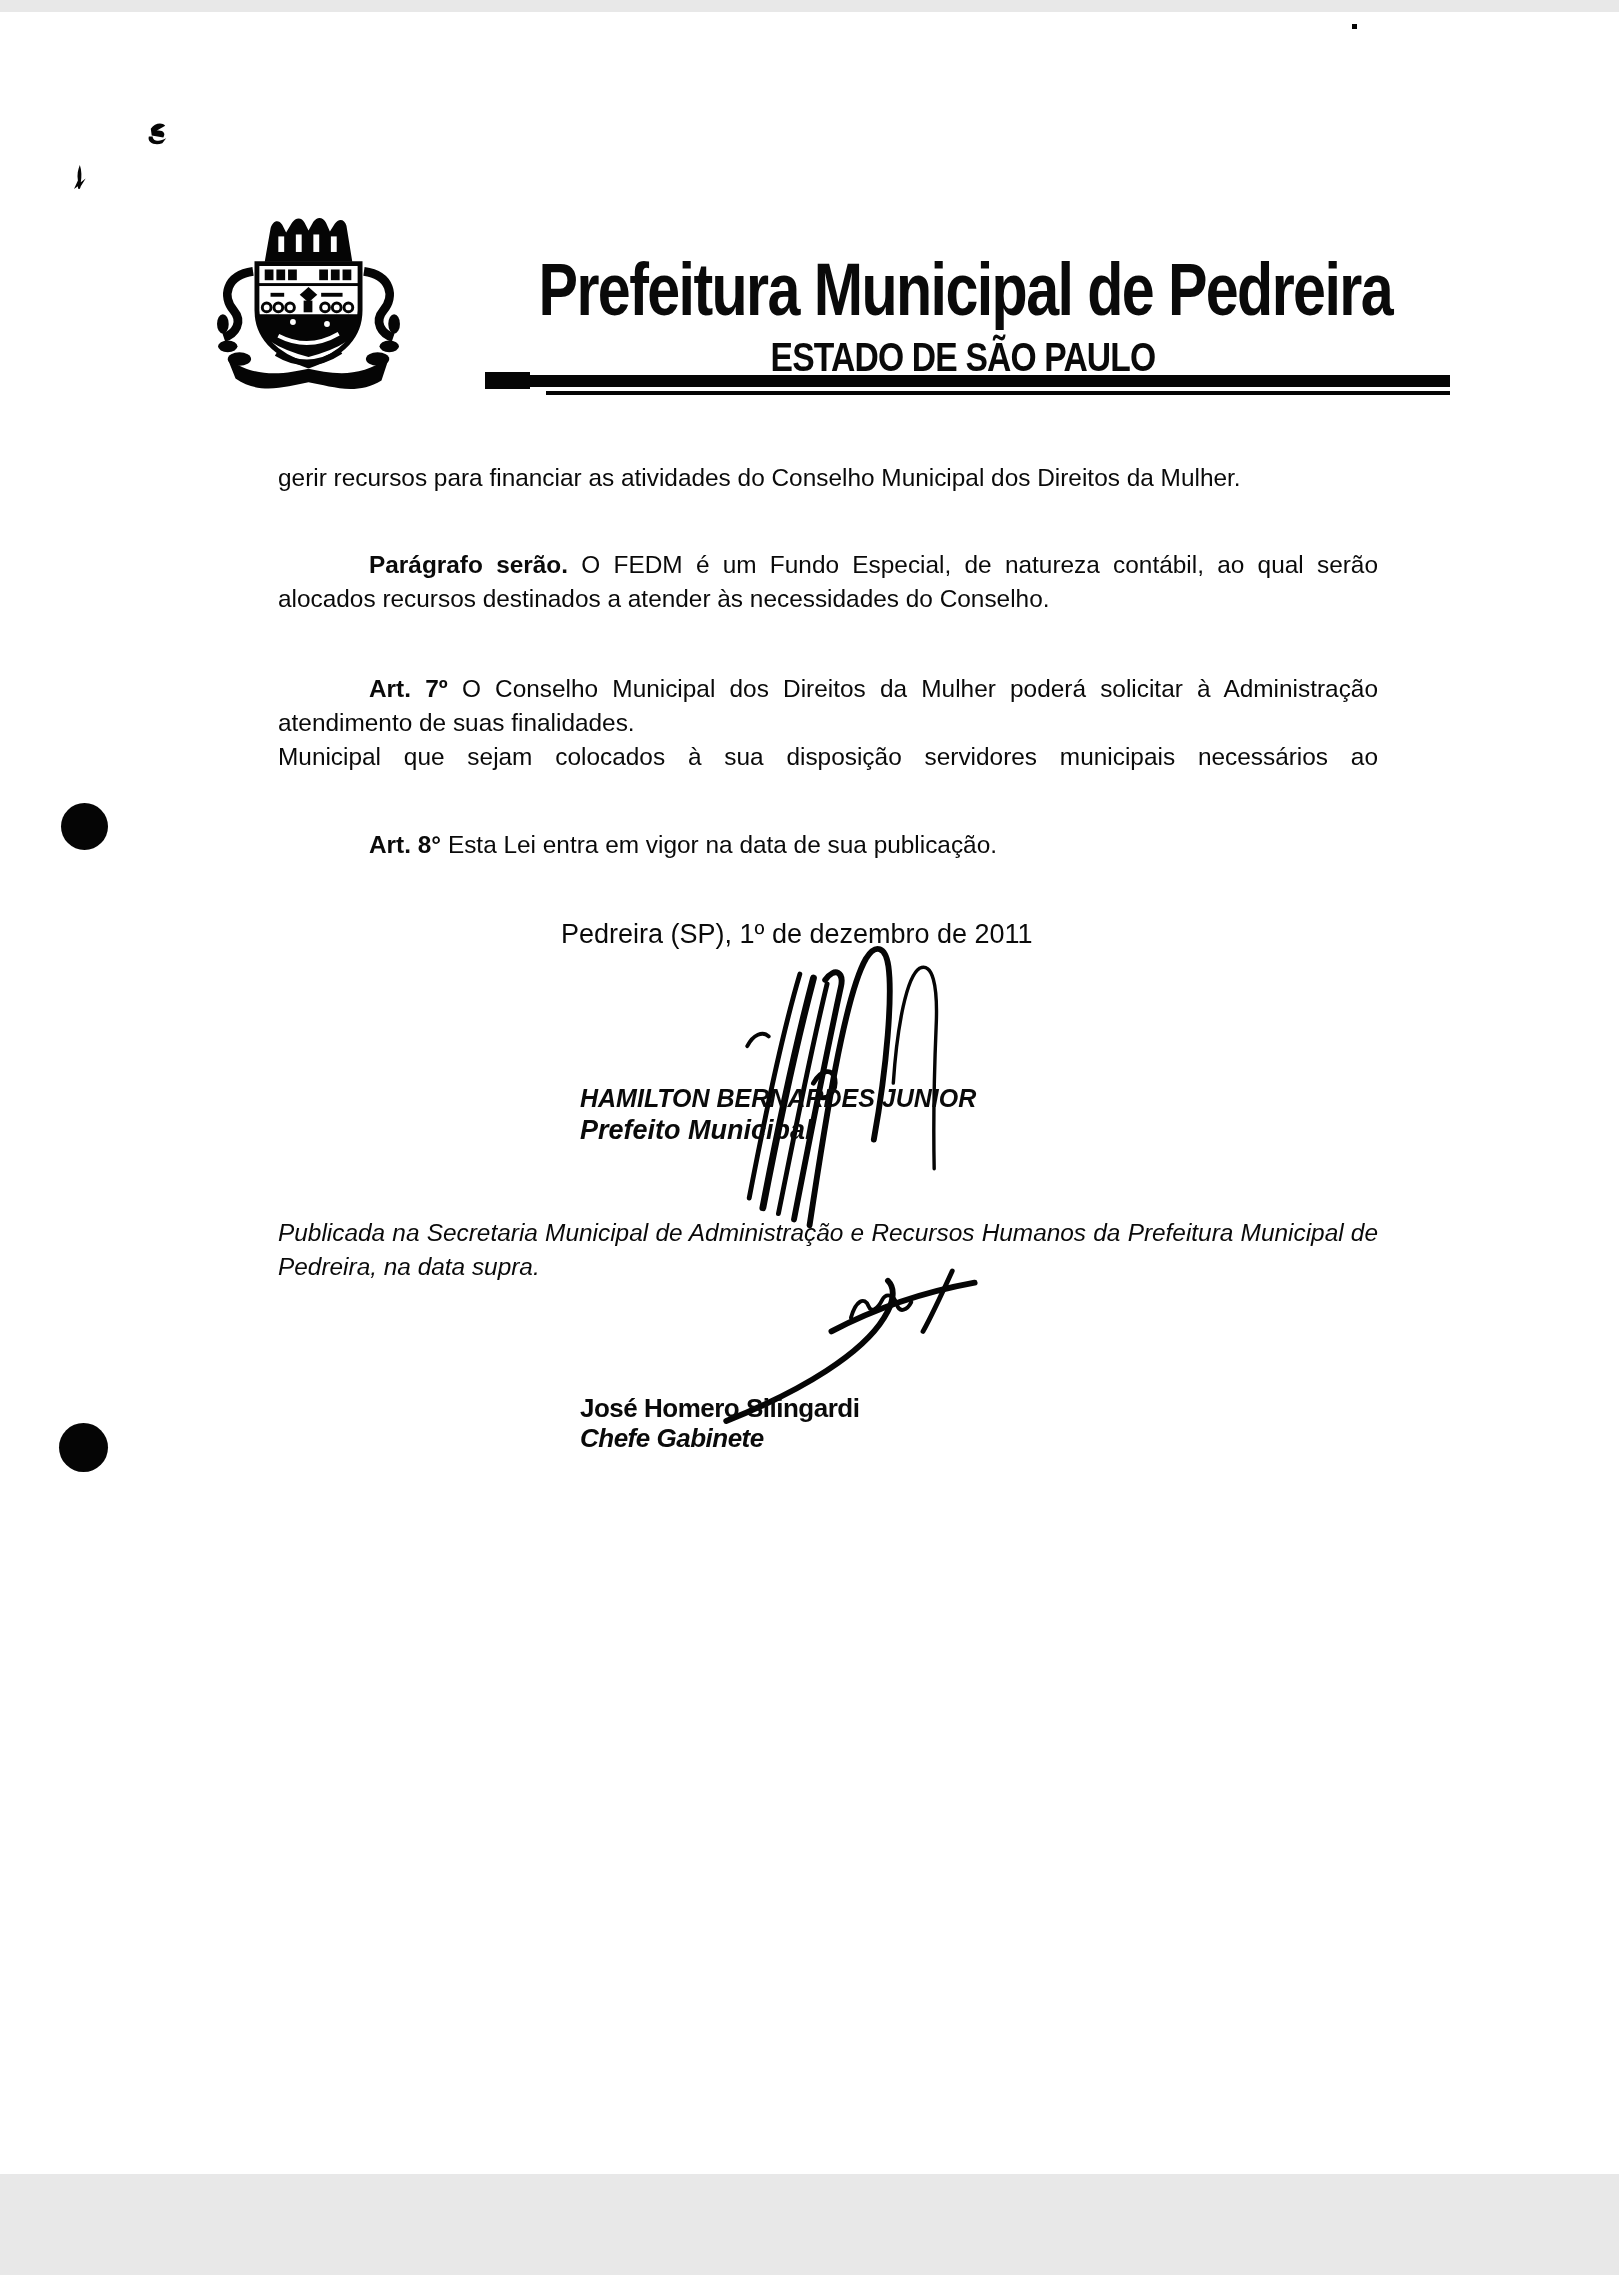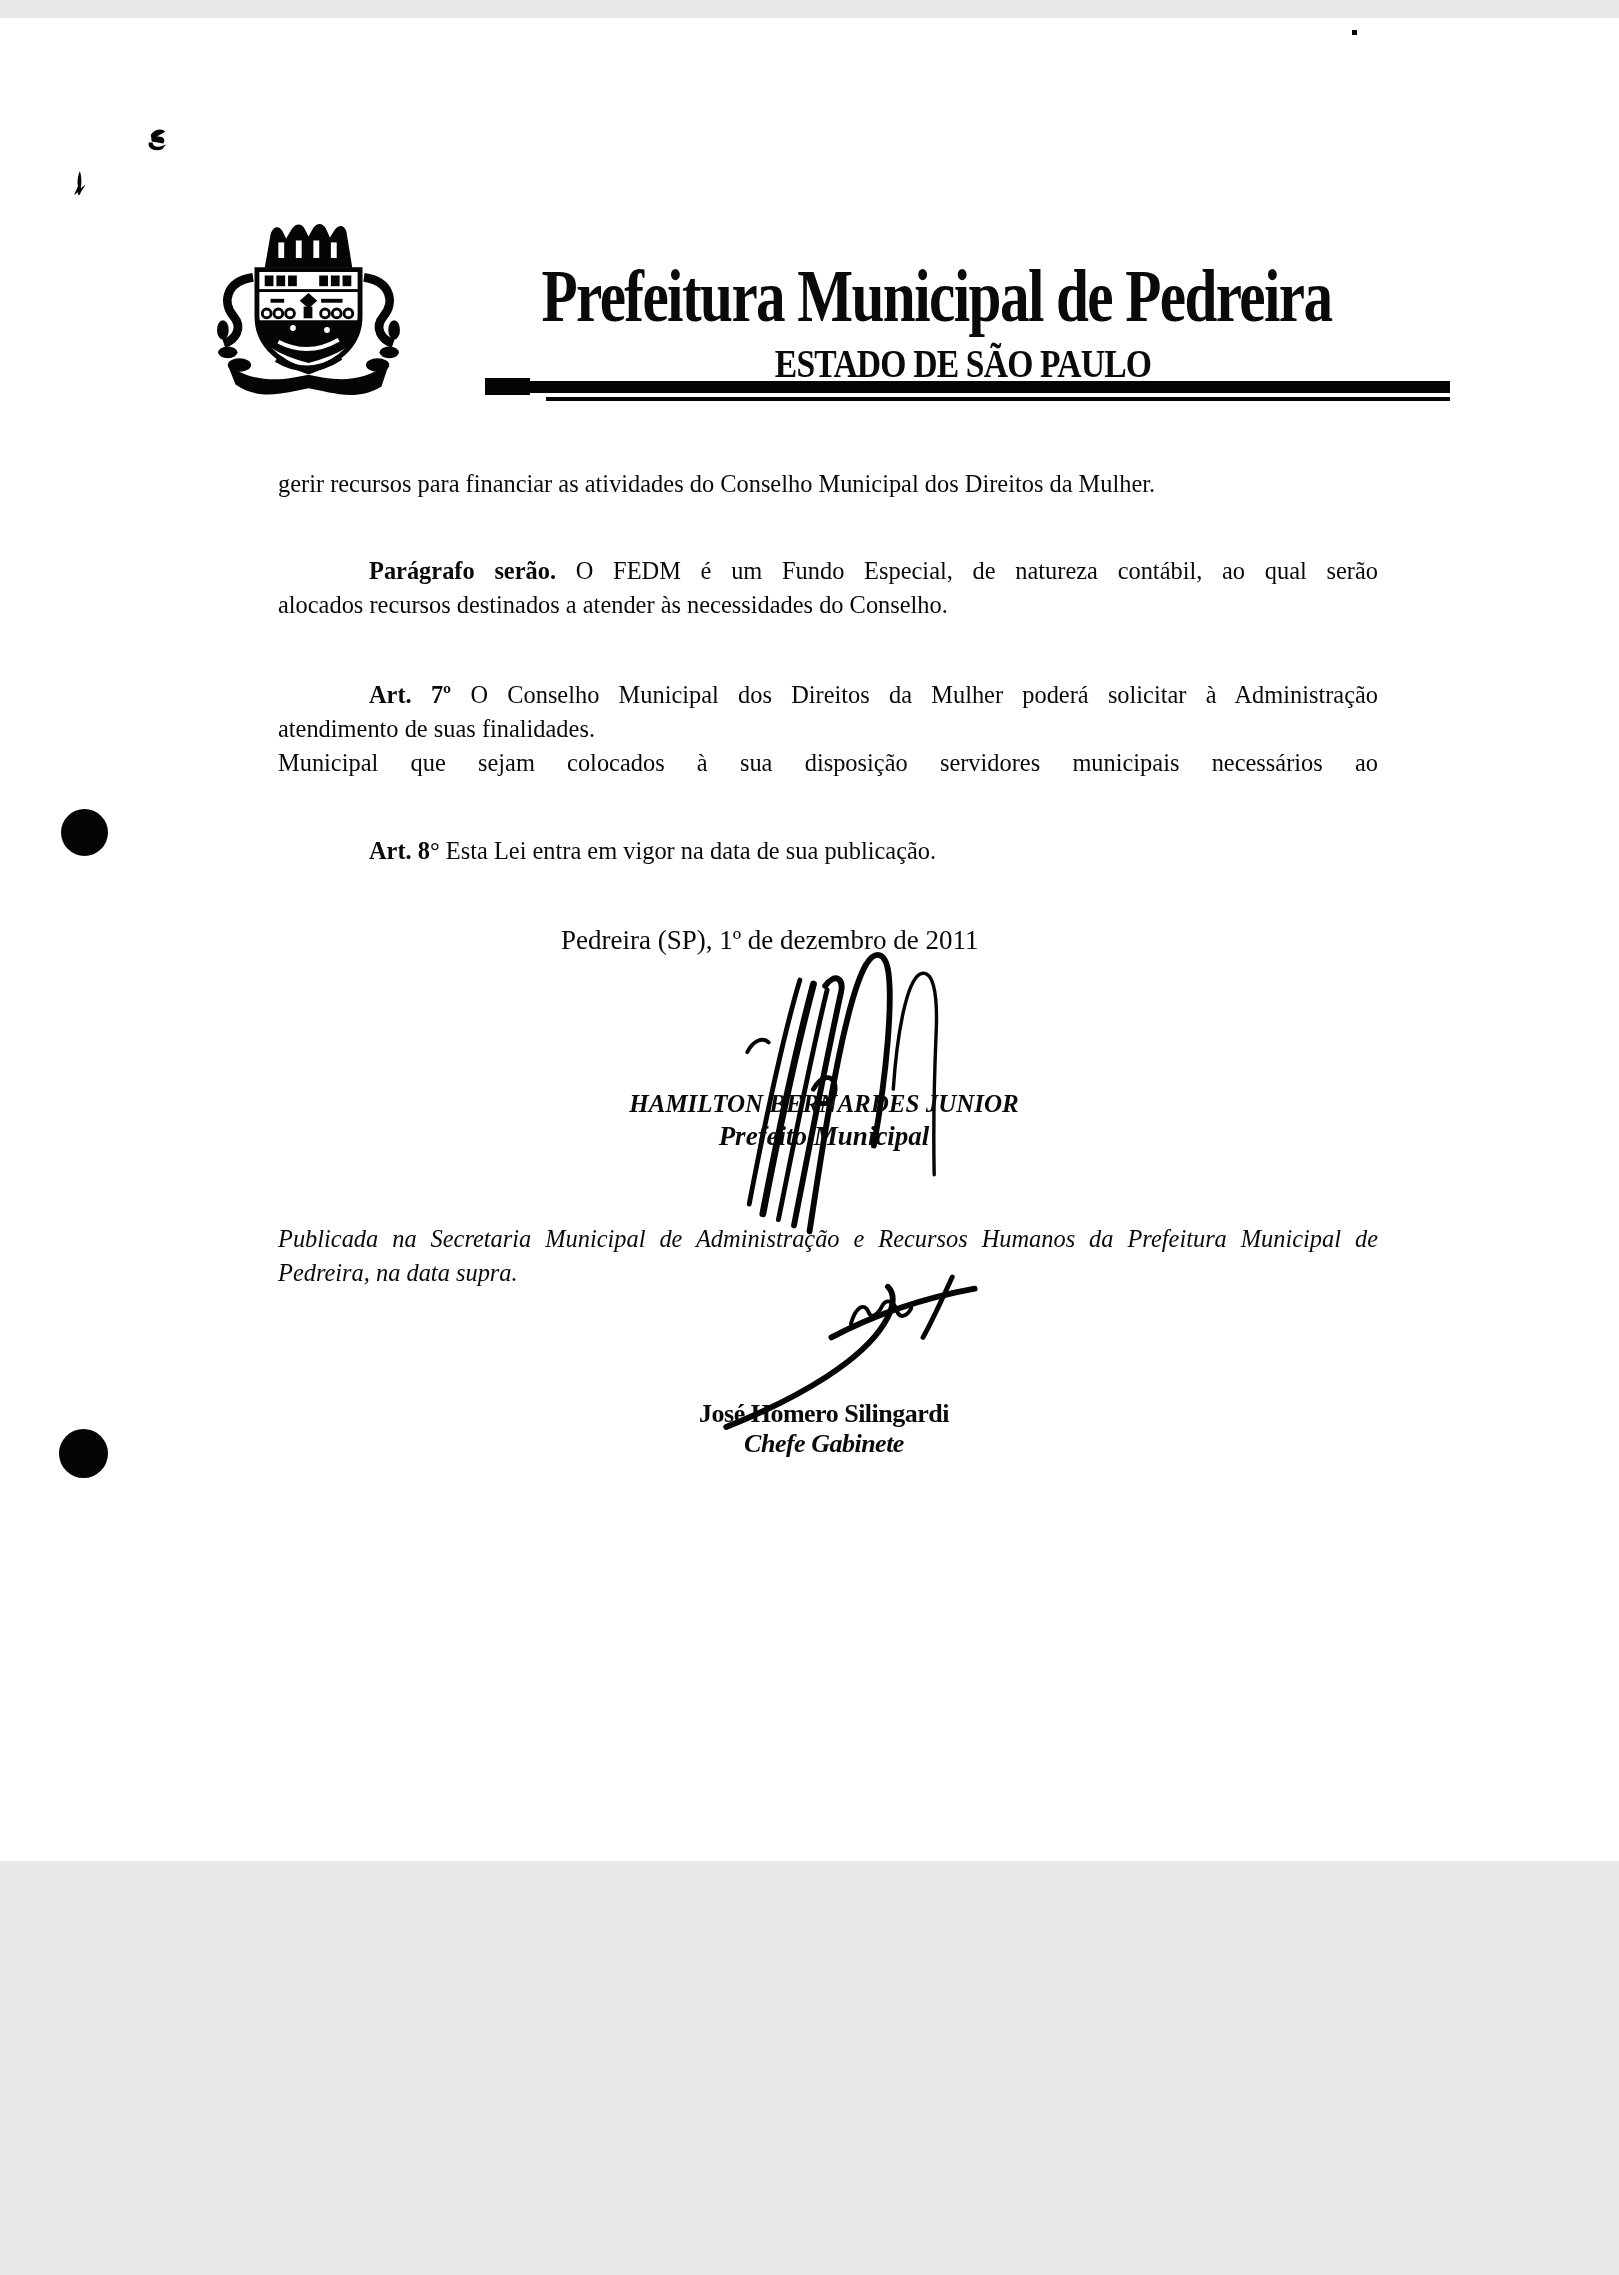--- a/index.html
+++ b/index.html
@@ -1,19 +1,19 @@
 <!DOCTYPE html>
 <html><head>
 <meta charset="utf-8">
 <style>
   html,body{margin:0;padding:0;background:#e8e8e8;}
   .page{
-    position:relative;width:1620px;height:1843px;background:#ffffff;
-    margin:18px auto;overflow:hidden;
-    font-family:Liberation Serif, serif;color:#0a0a0a;
+    position:relative;width:1620px;height:2162px;background:#ffffff;
+    margin:12px auto;overflow:hidden;
+    font-family:Liberation Sans, sans-serif;color:#0a0a0a;
   }
   .abs{position:absolute;}
   
   .doc-title{
     top:241px;left:439px;width:995px;text-align:center;
     font-size:74px;font-weight:bold;letter-spacing:-2px;white-space:nowrap;
     transform:scaleX(0.80);transform-origin:center;line-height:1;
   }
   .doc-subtitle{
     top:325px;left:719px;width:488px;text-align:center;
@@ -25,21 +25,21 @@
   .rule-cap{top:360px;left:485px;width:45px;height:16.6px;background:#050505;}
   .rule-thin{top:379px;left:546px;width:904px;height:3.9px;background:#050505;}
   
   .para{left:278px;width:1100px;font-size:24.4px;line-height:34px;}
   .line{width:100%;}
   .jline{text-align:justify;text-align-last:justify;}
   .indent{text-indent:91px;}
   .b{font-weight:bold;}
   .it{font-style:italic;}
   .dateline{top:906px;left:561px;font-size:27px;line-height:33px;white-space:nowrap;}
-  .sig-block{text-align:center;font-weight:bold;font-style:italic;}
+  .sig-block{font-weight:bold;font-style:italic;}
   .sig1{top:1070px;left:580px;width:488px;font-size:25px;line-height:32px;}
   .sig1 .role{font-size:27px;}
   .pubnote{top:1204px;font-style:italic;}
   .sig2{top:1381px;left:580px;width:488px;font-size:26px;line-height:30px;font-style:normal;letter-spacing:-0.5px;}
   .sig2 .role{font-style:italic;}
   
   .dot{background:#050505;border-radius:50%;}
   .speck{background:#050505;}
   svg{display:block;}
 </style>

